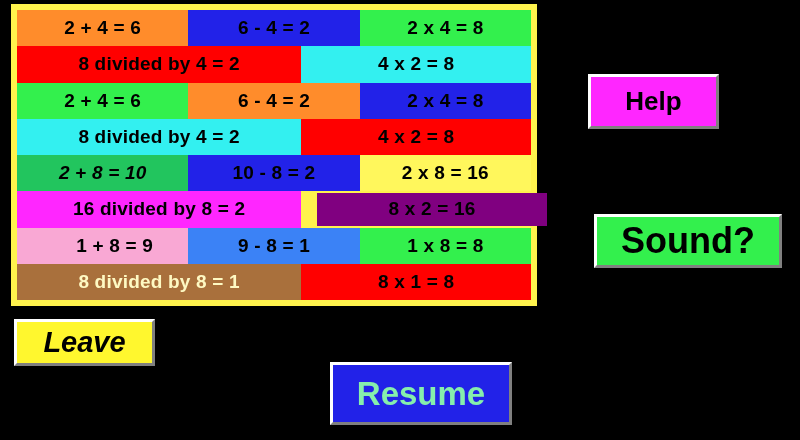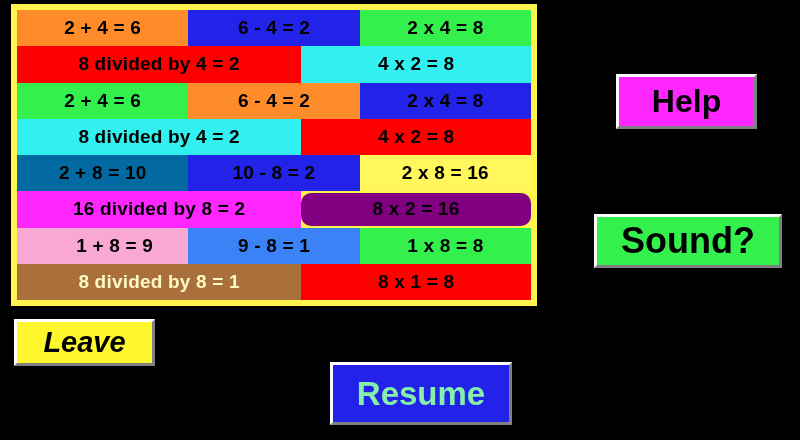--- a/index.html
+++ b/index.html
@@ -41,42 +41,42 @@
     white-space:nowrap;
     box-sizing:border-box;
     overflow:hidden;
   }
   
   .row-3 .fact-cell{ flex:0 0 33.333%; }
   
   .row-2 .c0{ flex:0 0 55.3%; }
   .row-2 .c1{ flex:0 0 44.7%; }
   
-  .inset{ margin:2px 0;border-radius:10px; }
+  .inset{ margin:2px 16px; }
 
   
   .btn{
     position:absolute;
     display:flex;
     align-items:center;
     justify-content:center;
     box-sizing:border-box;
     font-weight:bold;
     border-top:3px solid #ffffff;
     border-left:3px solid #ffffff;
     border-right:3px solid #808080;
     border-bottom:3px solid #808080;
     cursor:pointer;
     user-select:none;
     white-space:nowrap;
   }
 
   #help-button{
-    left:616px; top:74px; width:141px; height:55px;
-    background:#FF26FF; color:#000000; font-size:32px;
+    left:588px; top:74px; width:131px; height:55px;
+    background:#FF26FF; color:#000000; font-size:26px;
   }
   #sound-button{
     left:594px; top:214px; width:188px; height:54px;
     background:#33F04D; color:#000000; font-size:36px;
   }
   #leave-button{
     left:14px; top:319px; width:141px; height:47px;
     background:#FFF72E; color:#000000;
     font-size:29px; font-style:italic;
   }
@@ -102,21 +102,21 @@
       <div class="fact-row row-3">
         <div class="fact-cell c0" style="background: rgb(51, 240, 77); color: rgb(0, 0, 0);">2 + 4 = 6</div>
         <div class="fact-cell c1" style="background: rgb(255, 140, 43); color: rgb(0, 0, 0);">6 - 4 = 2</div>
         <div class="fact-cell c2" style="background: rgb(34, 34, 232); color: rgb(0, 0, 0);">2 x 4 = 8</div>
       </div>
       <div class="fact-row row-2">
         <div class="fact-cell c0" style="background: rgb(51, 240, 240); color: rgb(0, 0, 0);">8 divided by 4 = 2</div>
         <div class="fact-cell c1" style="background: rgb(255, 0, 0); color: rgb(0, 0, 0);">4 x 2 = 8</div>
       </div>
       <div class="fact-row row-3">
-        <div class="fact-cell c0" style="background: #0369a1; color: rgb(0, 0, 0);">2 + 8 = 10</div>
+        <div class="fact-cell c0" style="background: #22c55e; color: rgb(0, 0, 0); font-style: italic;">2 + 8 = 10</div>
         <div class="fact-cell c1" style="background: rgb(34, 34, 232); color: rgb(0, 0, 0);">10 - 8 = 2</div>
         <div class="fact-cell c2" style="background: rgb(255, 247, 92); color: rgb(0, 0, 0);">2 x 8 = 16</div>
       </div>
       <div class="fact-row row-2">
         <div class="fact-cell c0" style="background: rgb(255, 38, 255); color: rgb(0, 0, 0);">16 divided by 8 = 2</div>
         <div class="fact-cell c1 inset" style="background: rgb(128, 0, 128); color: rgb(0, 0, 0);">8 x 2 = 16</div>
       </div>
       <div class="fact-row row-3">
         <div class="fact-cell c0" style="background: #f9a8d4; color: rgb(0, 0, 0); padding-left: 24px;">1 + 8 = 9</div>
         <div class="fact-cell c1" style="background: #3b82f6; color: rgb(0, 0, 0);">9 - 8 = 1</div>

